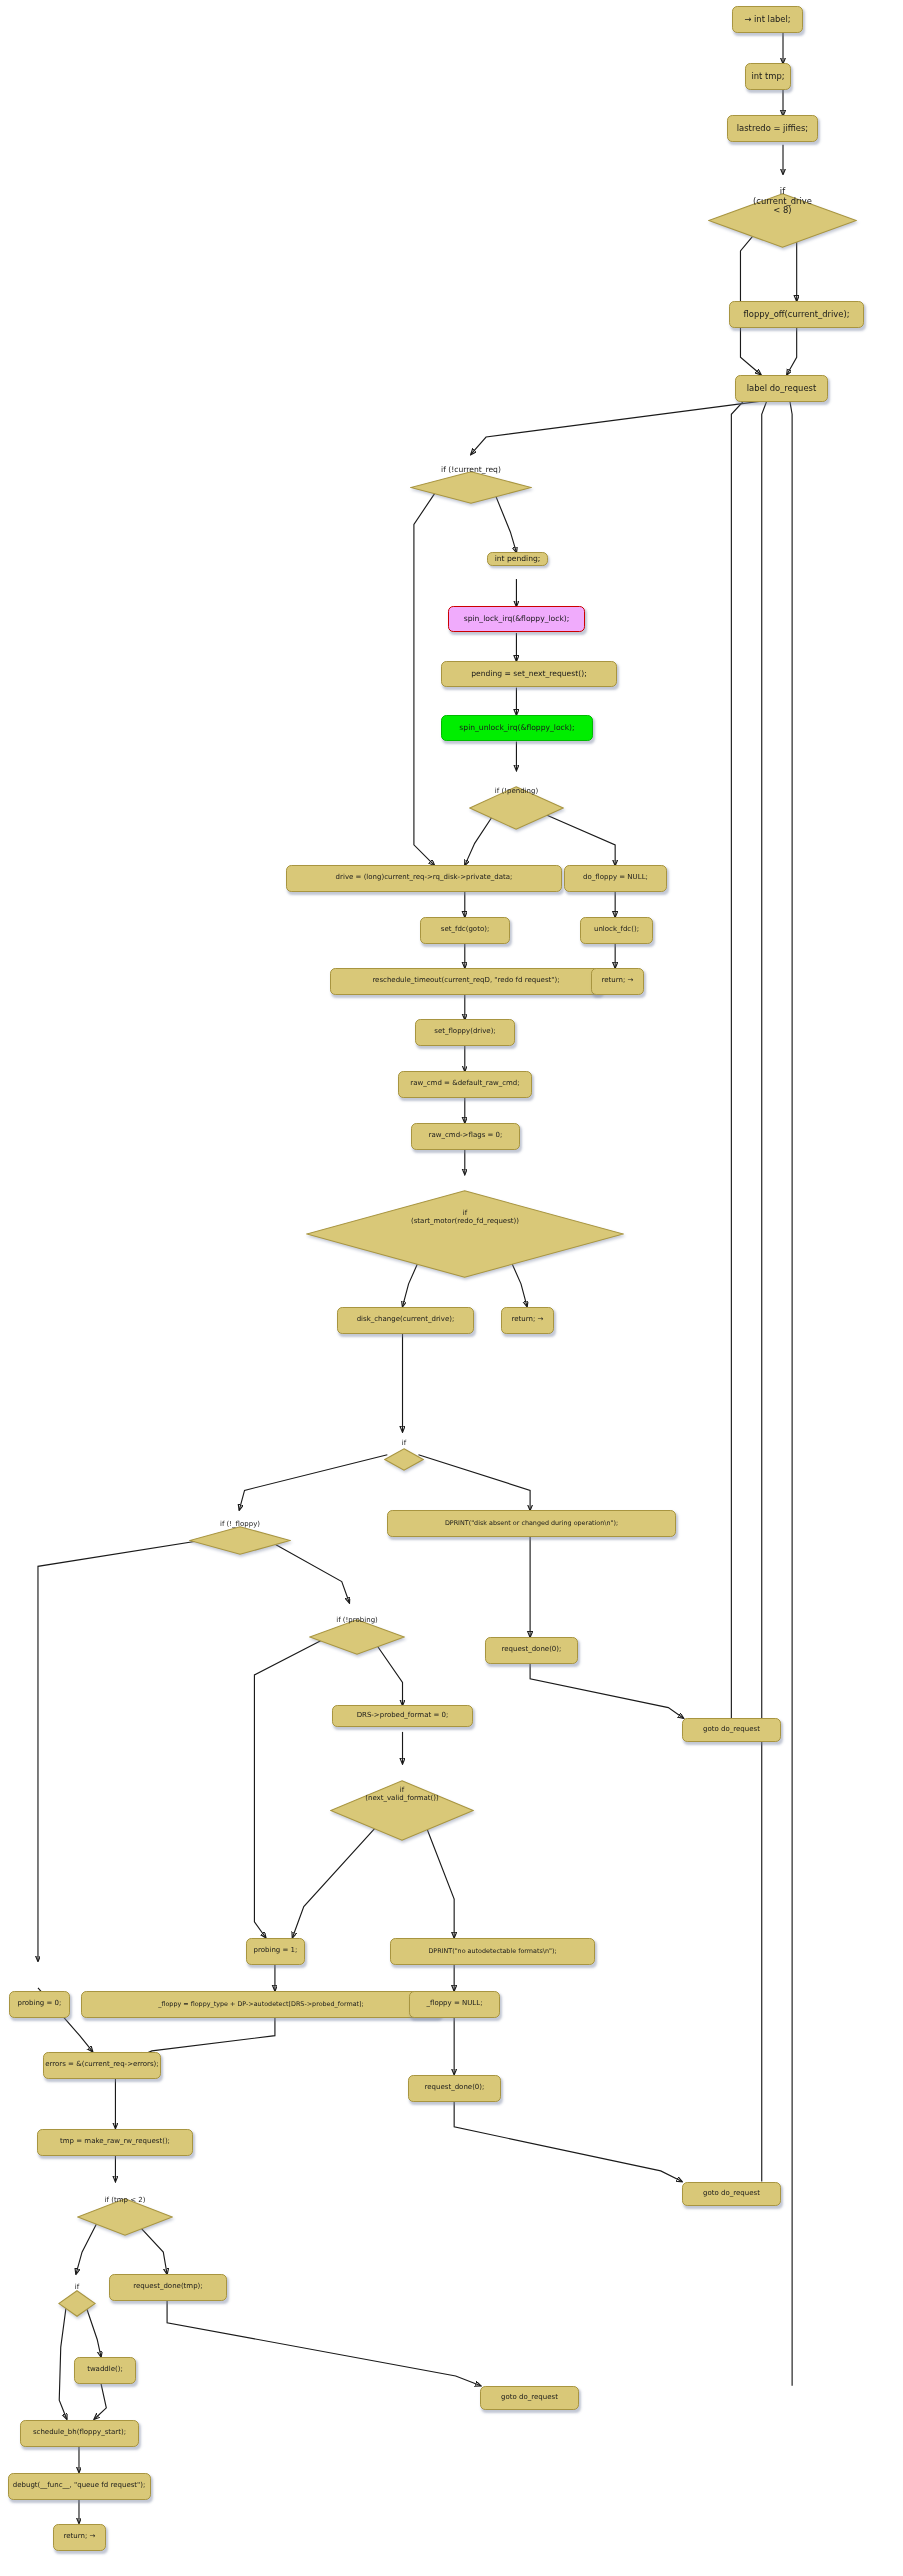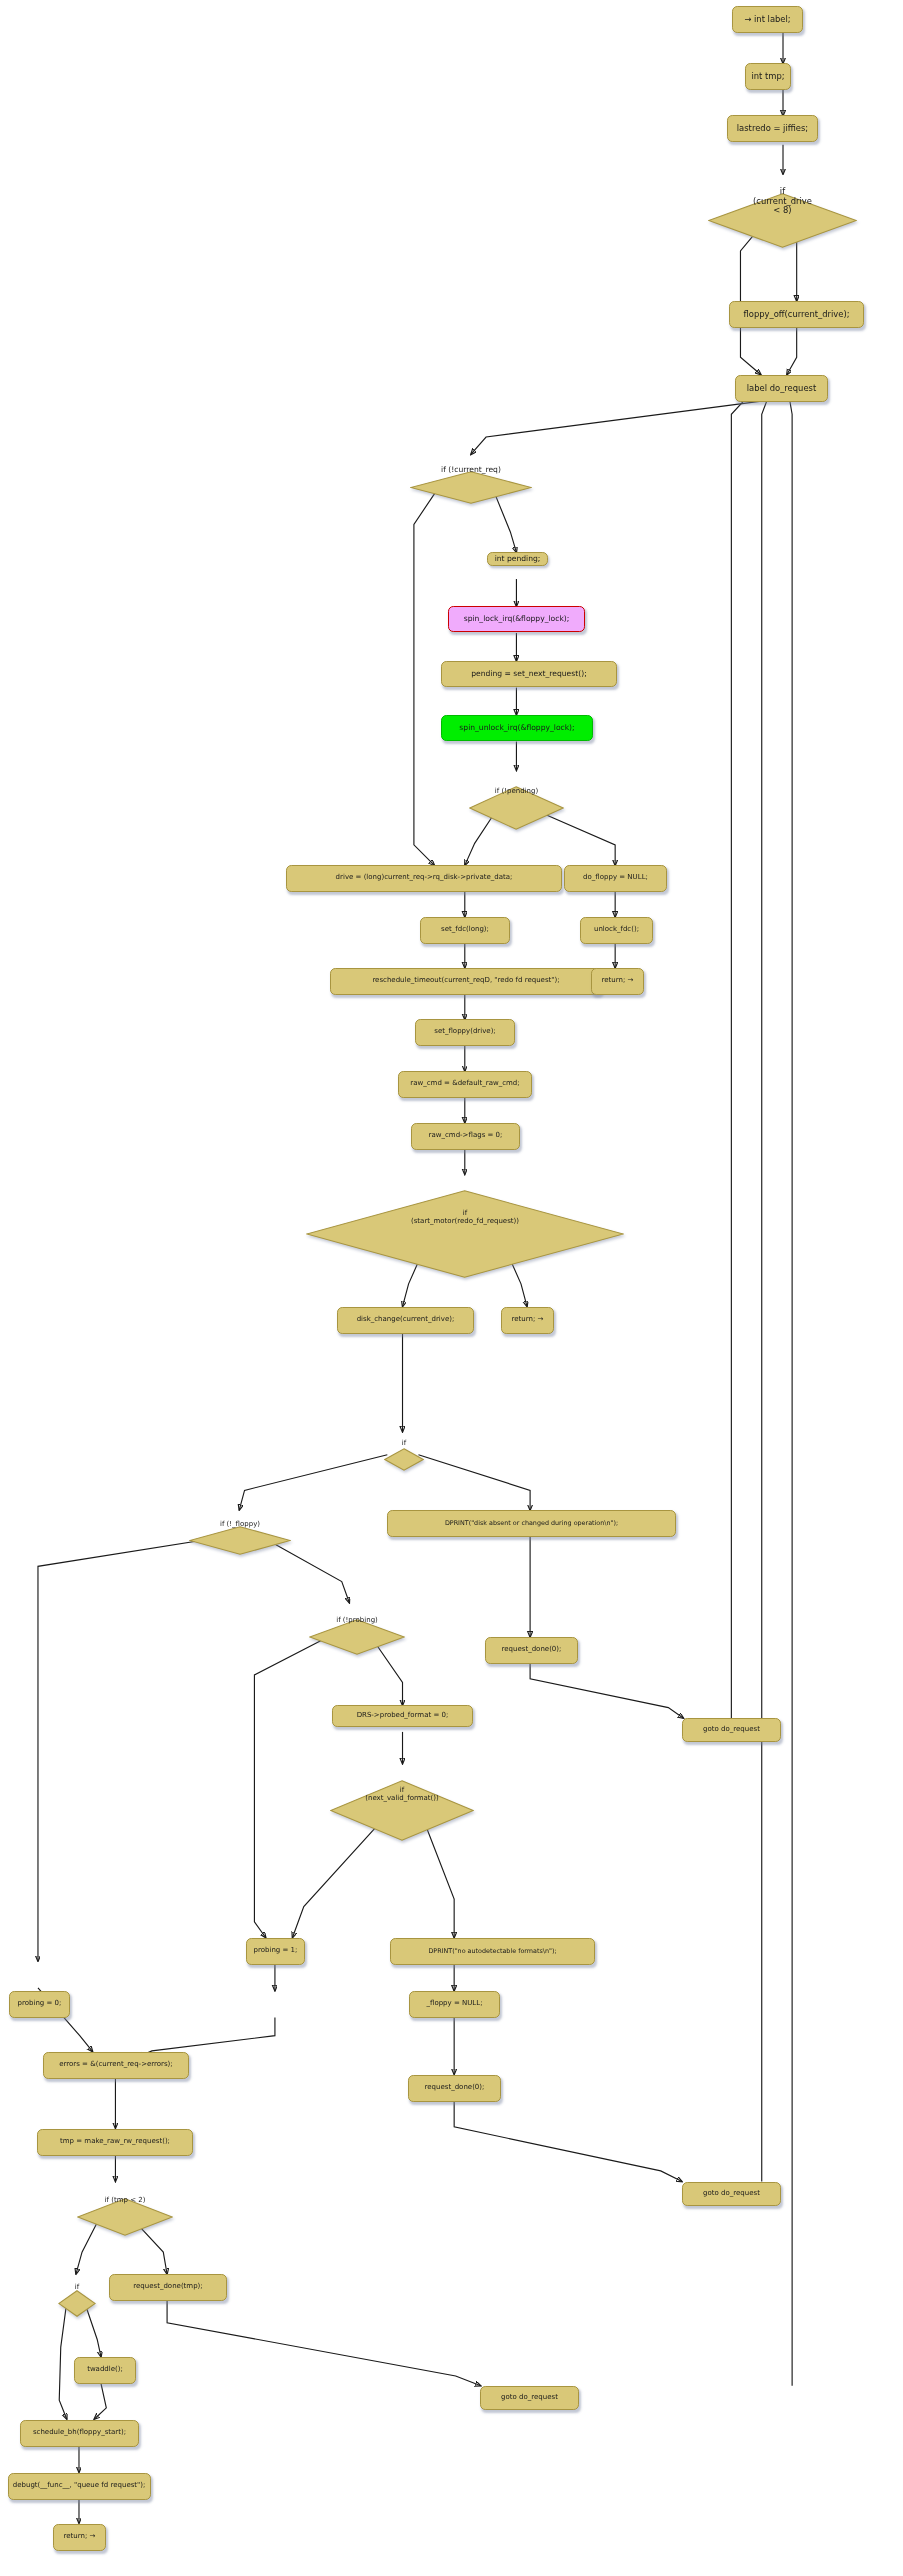--- a/index.html
+++ b/index.html
@@ -179,21 +179,21 @@
         <polygon points="62,1 124,29 62,57 1,29" fill="#d9c878" stroke="#a89540" stroke-width="1.4"></polygon>
       </svg>
     </span>
     <span class="txt">if (!pending)</span>
   </div>
 
   <div class="node box fs9" style="left:286px;top:865px;width:276px;height:26.6px;">drive = (long)current_req-&gt;rq_disk-&gt;private_data;</div>
 
   <div class="node box fs9" style="left:564px;top:865px;width:103px;height:26.6px;">do_floppy = NULL;</div>
 
-  <div class="node box fs9" style="left:420px;top:917px;width:90px;height:26.6px;">set_fdc(long);</div>
+  <div class="node box fs9" style="left:420px;top:917px;width:90px;height:26.6px;">set_fdc(goto);</div>
 
   <div class="node box fs9" style="left:580px;top:917px;width:73px;height:26.6px;">unlock_fdc();</div>
 
   <div class="node box fs9" style="left:330px;top:968px;width:272px;height:26.6px;">reschedule_timeout(current_reqD, "redo fd request");</div>
 
   <div class="node box fs9" style="left:591px;top:968px;width:53px;height:26.6px;">return; →</div>
 
   <div class="node box fs9" style="left:415px;top:1019px;width:100px;height:26.6px;">set_floppy(drive);</div>
 
   <div class="node box fs9" style="left:398px;top:1071px;width:134px;height:26.6px;">raw_cmd = &amp;default_raw_cmd;</div>
@@ -258,24 +258,25 @@
     <span class="txt">if
 (next_valid_format())</span>
   </div>
 
   <div class="node box fs9" style="left:246px;top:1938px;width:59px;height:26.6px;">probing = 1;</div>
 
   <div class="node box fs8" style="left:390px;top:1938px;width:205px;height:26.6px;">DPRINT("no autodetectable formats\n");</div>
 
   <div class="node box fs9" style="left:9px;top:1991px;width:61px;height:26.6px;">probing = 0;</div>
 
+  <div class="node box fs8" style="left:81px;top:1991px;width:360px;height:26.6px;">_floppy = floppy_type + DP-&gt;autodetect[DRS-&gt;probed_format];</div>
 
   <div class="node box fs9" style="left:409px;top:1991px;width:91px;height:26.6px;">_floppy = NULL;</div>
 
-  <div class="node box fs9" style="left:43px;top:2052px;width:146px;height:26.6px;">errors = &amp;(current_req-&gt;errors);</div>
+  <div class="node box fs9" style="left:43px;top:2052px;width:118px;height:26.6px;">errors = &amp;(current_req-&gt;errors);</div>
 
   <div class="node box fs9" style="left:408px;top:2075px;width:93px;height:26.6px;">request_done(0);</div>
 
   <div class="node box fs9" style="left:37px;top:2129px;width:156px;height:26.6px;">tmp = make_raw_rw_request();</div>
 
   <div class="node box fs9" style="left:682px;top:2182px;width:99px;height:24px;">goto do_request</div>
 
   <div class="node dia fs9" style="left:77px;top:2182px;width:96px;height:38px;">
     <span class="shape">
       <svg viewBox="0 0 126 50" preserveAspectRatio="none">

